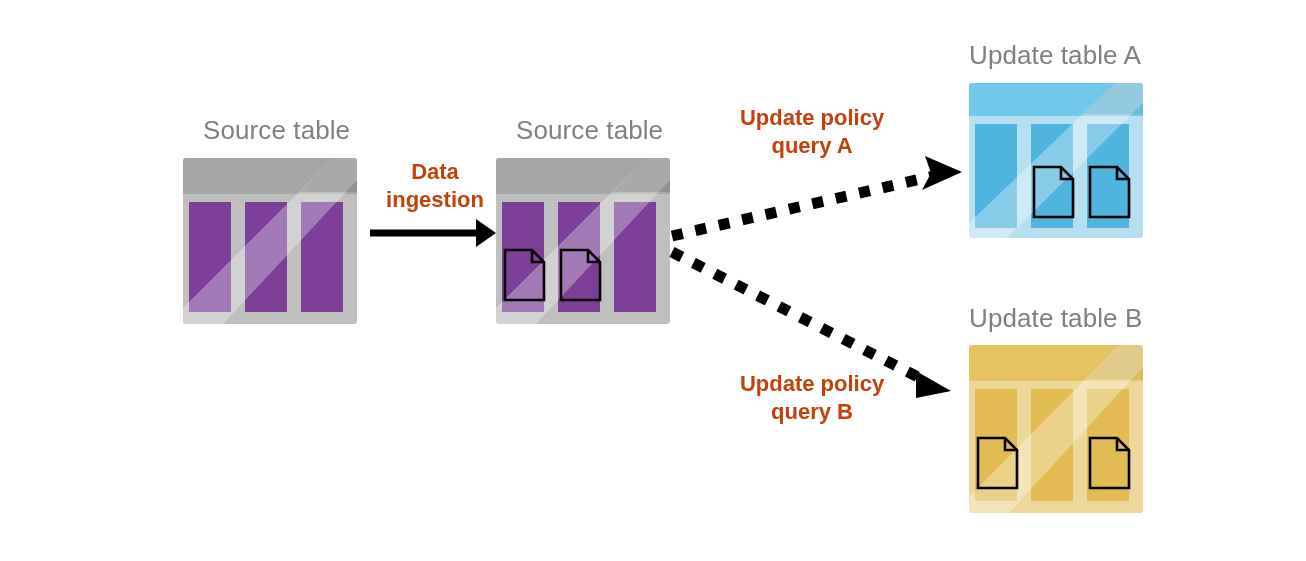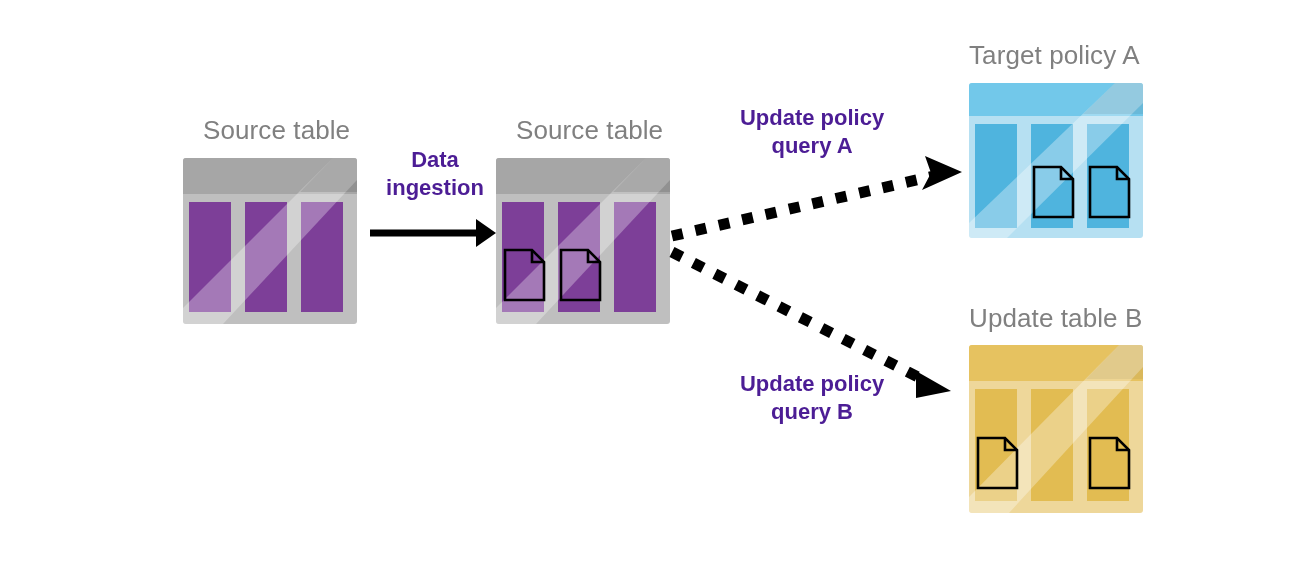--- a/index.html
+++ b/index.html
@@ -43,21 +43,21 @@
   .edge-layer {
     position: absolute;
     left: 0;
     top: 0;
     width: 1306px;
     height: 561px;
     pointer-events: none;
   }
   .edge-label {
     position: absolute;
-    color: #4c1d95;
+    color: #c2410c;
     font-size: 22px;
     font-weight: bold;
     line-height: 1.28;
     text-align: center;
     white-space: pre-line;
     font-family: "Liberation Sans", sans-serif;
   }
 </style>
 </head>
 <body>
@@ -107,21 +107,21 @@
         <path d="M9,92 L36,92 L48,104 L48,142 L9,142 Z"></path>
         <path d="M36,92 L36,104 L48,104"></path>
       </g>
       <g fill="none" stroke="#000000" stroke-width="2.6" stroke-linejoin="miter">
         <path d="M65,92 L92,92 L104,104 L104,142 L65,142 Z"></path>
         <path d="M92,92 L92,104 L104,104"></path>
       </g>
     </svg>
   </div>
 
-  <div class="table-title" style="left:969px; top:40px;">Target policy A</div>
+  <div class="table-title" style="left:969px; top:40px;">Update table A</div>
   <div class="table-icon" style="left:969px; top:83px; width:174px; height:155px;">
     <svg viewBox="0 0 174 155" xmlns="http://www.w3.org/2000/svg" aria-hidden="true">
       <defs>
         <clipPath id="clipB">
             <rect x="0" y="0" width="174" height="155" rx="3"></rect>
           </clipPath>
       </defs>
       <g clip-path="url(#clipB)">
         <rect x="0" y="0" width="174" height="155" fill="#b6e0f2"></rect>
         <rect x="0" y="0" width="174" height="33" fill="#72c8ea"></rect>
@@ -183,21 +183,21 @@
       <line x1="672" y1="236" x2="934" y2="176" stroke="#000000" stroke-width="11" stroke-dasharray="11 13" stroke-linecap="butt"></line>
       <polygon points="925,156 962,172 922,190 931,173" fill="#000000"></polygon>
     </g>
 
     <g>
       <line x1="672" y1="252" x2="920" y2="378" stroke="#000000" stroke-width="11" stroke-dasharray="11 13" stroke-linecap="butt"></line>
       <polygon points="916,371 951,391 916,398" fill="#000000"></polygon>
     </g>
   </svg>
 
-  <div class="edge-label" style="left:380px; top:146px; width:110px;">Data
+  <div class="edge-label" style="left:380px; top:158px; width:110px;">Data
 ingestion</div>
 
   <div class="edge-label" style="left:722px; top:104px; width:180px;">Update policy
 query A</div>
 
   <div class="edge-label" style="left:722px; top:370px; width:180px;">Update policy
 query B</div>
 
 </div>
 

